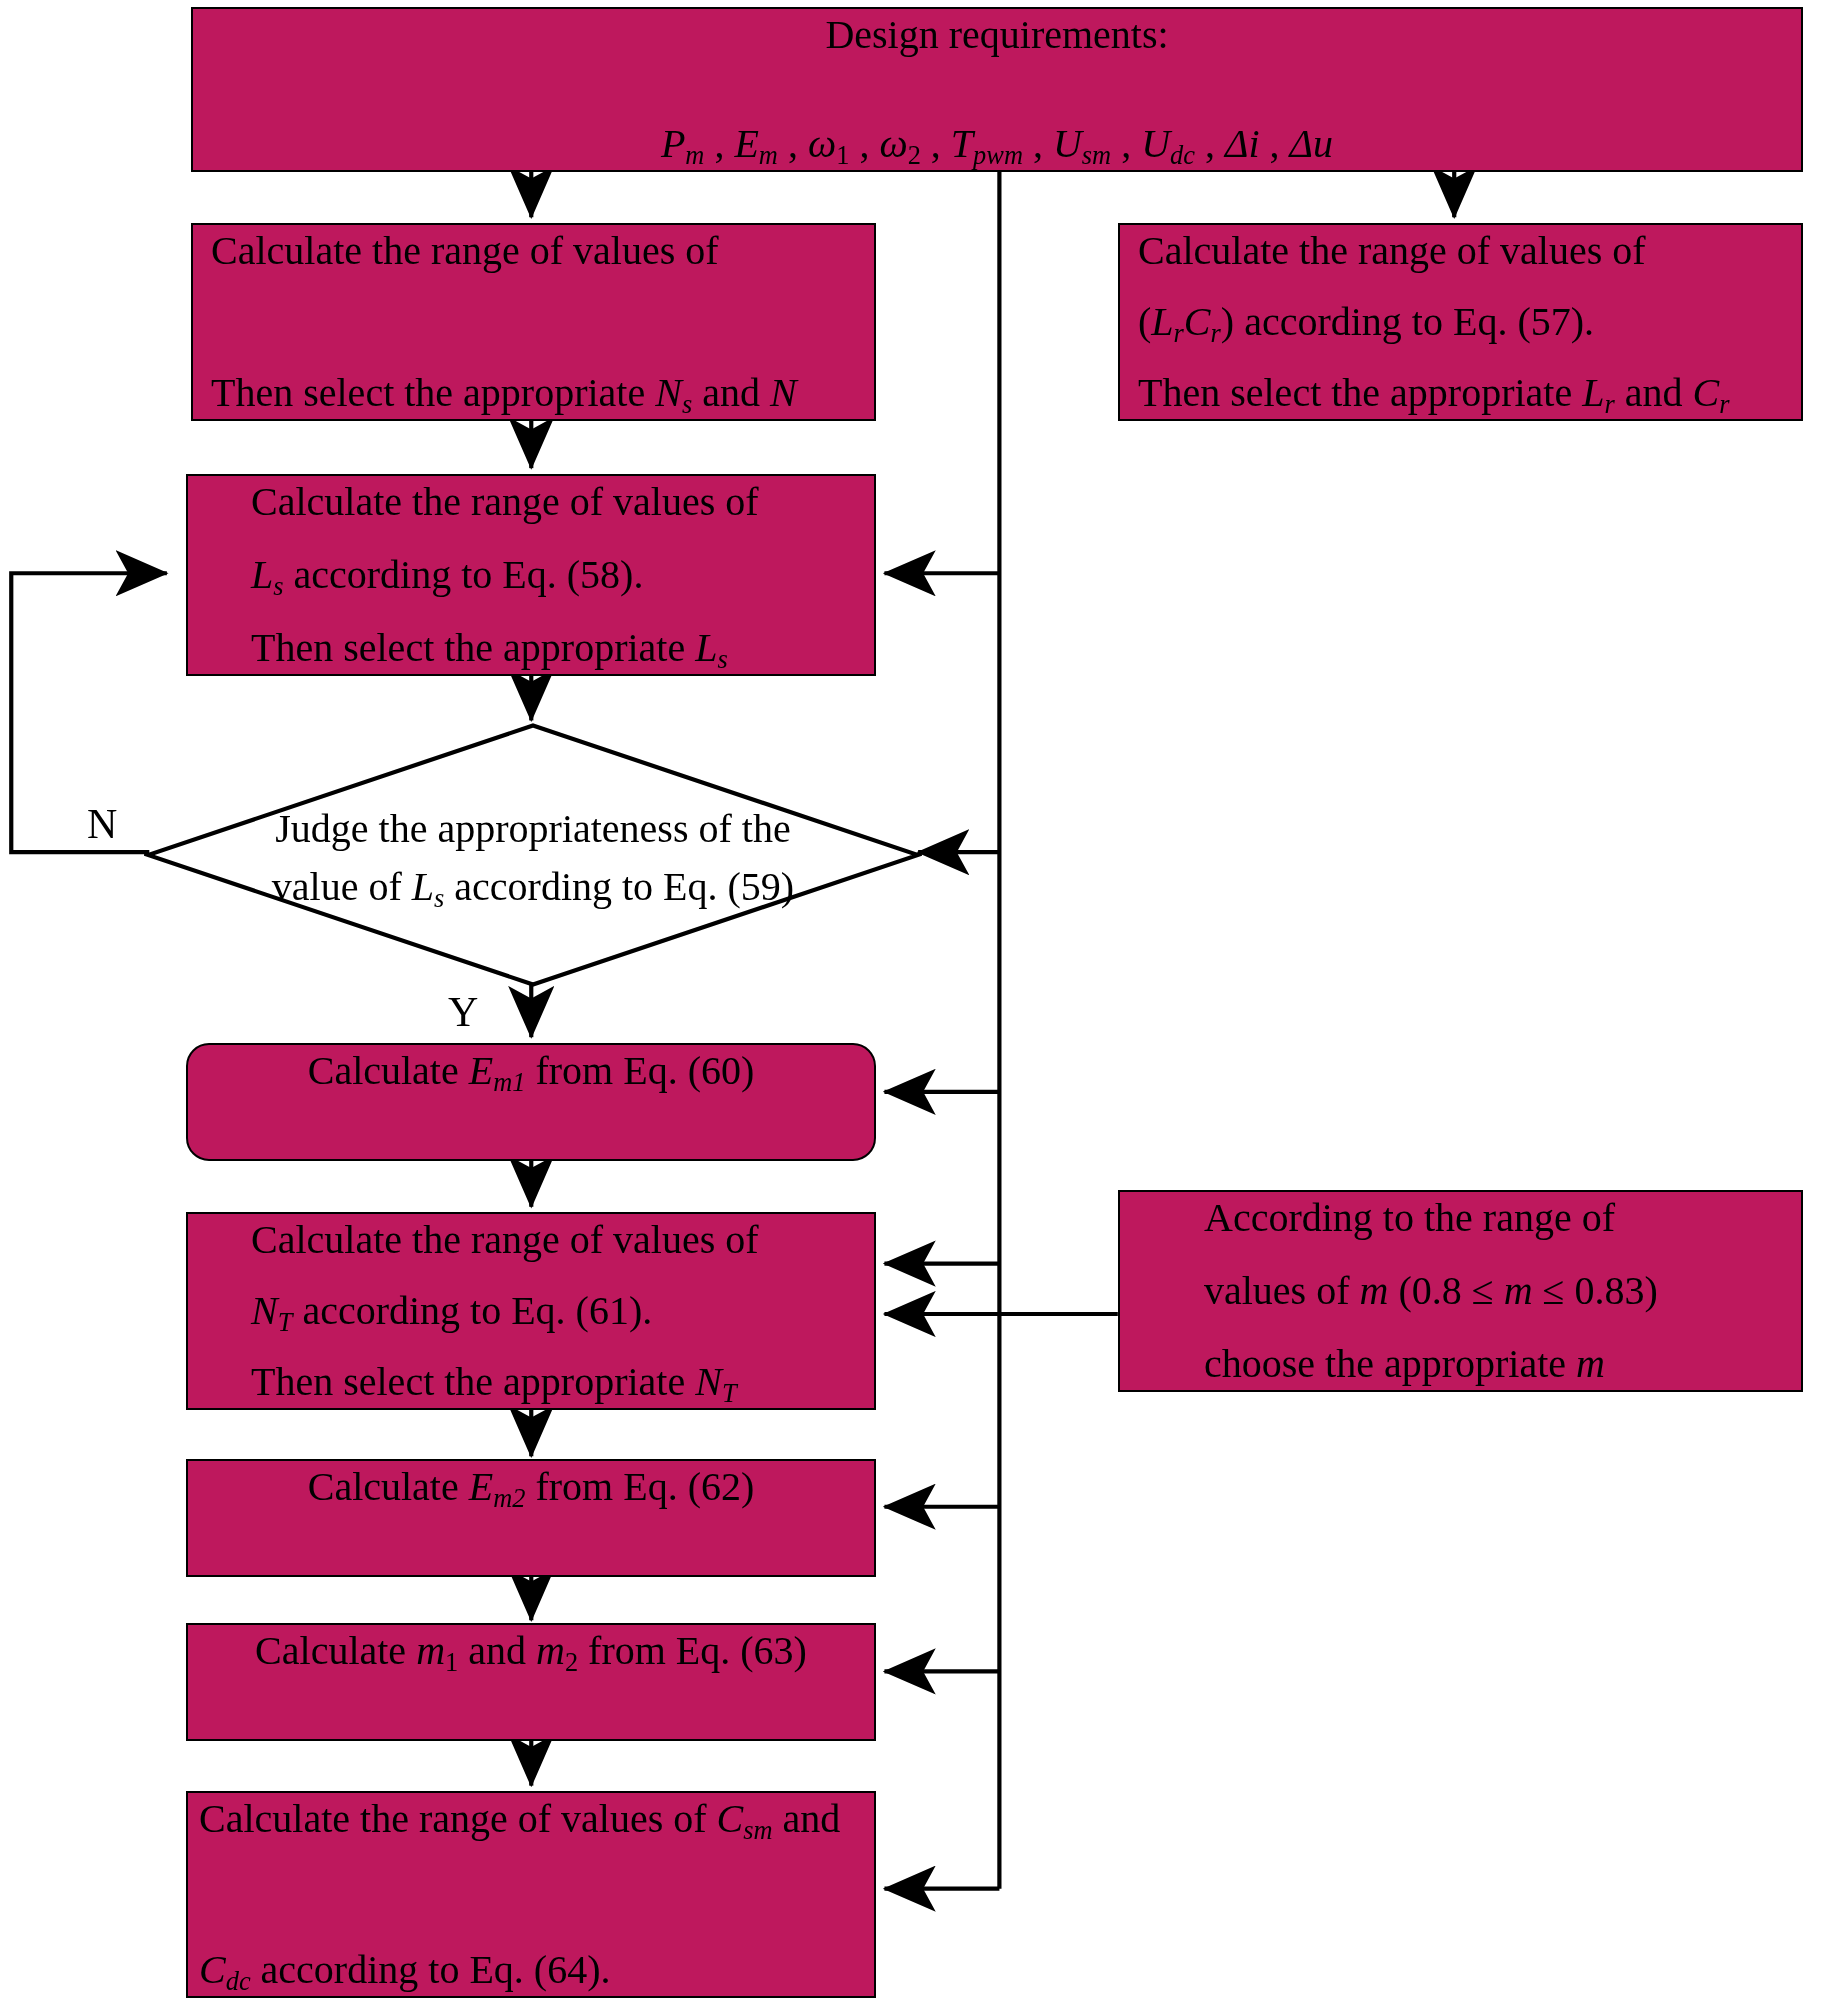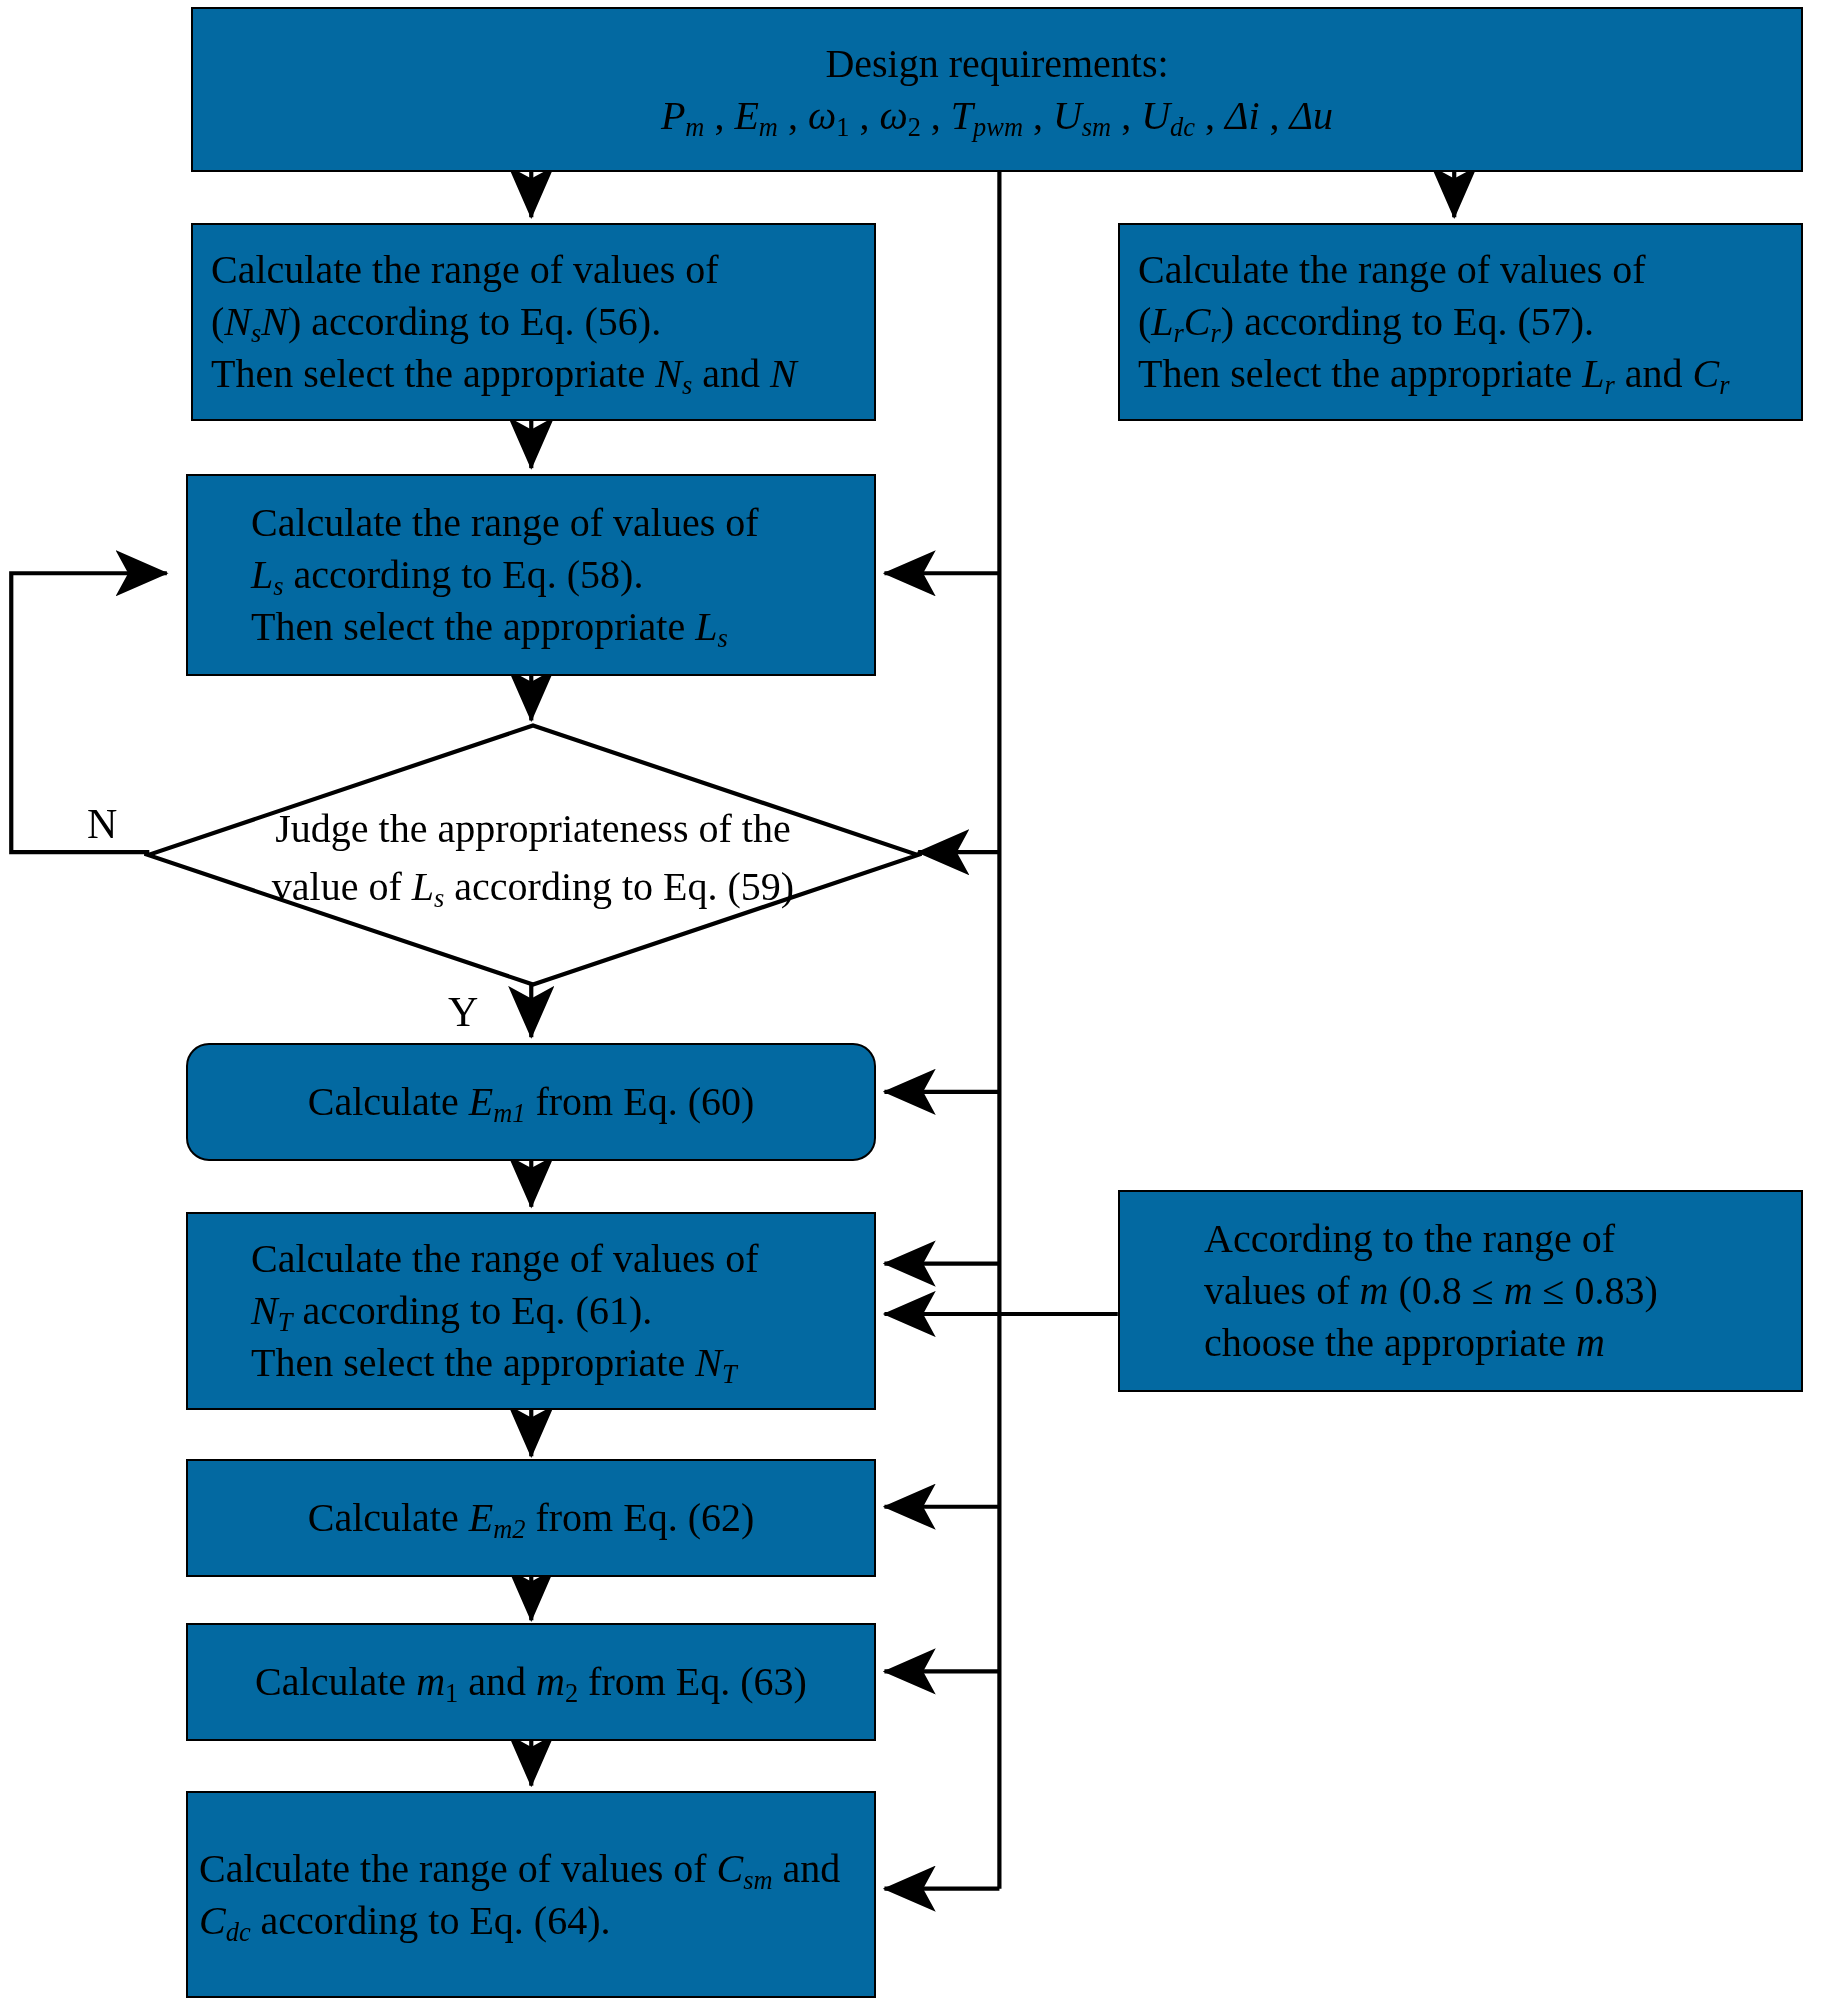--- a/index.html
+++ b/index.html
@@ -1,20 +1,20 @@
 <!DOCTYPE html>
 <html style="font-size:11.2px"><head>
 <meta charset="utf-8">
 <style>
   html,body{margin:0;padding:0;background:#ffffff;}
   body{font-family:"Liberation Serif","DejaVu Serif",serif;color:#000000;}
   #canvas{position:relative;width:1839px;height:2005px;background:#ffffff;overflow:hidden;}
   svg.wires{position:absolute;left:0;top:0;width:1839px;height:2005px;pointer-events:none;}
-  .node{position:absolute;box-sizing:border-box;border:2.1px solid #000;background:#0369a1;
-        display:flex;flex-direction:column;justify-content:center;}
+  .node{position:absolute;box-sizing:border-box;border:2.1px solid #000;background:#be185d;
+        display:flex;flex-direction:column;justify-content:space-between;}
   .node .ln{font-size:40px;line-height:1.30;white-space:nowrap;}
   .ctr .ln{text-align:center;}
   .lft{padding-left:18px;}
   .lft2{padding-left:11px;}
   i{font-style:italic;}
   sub{font-size:0.66em;font-style:italic;vertical-align:-0.28em;line-height:0;}
   sub.up{font-style:normal;}
   .diamondwrap{position:absolute;}
   .dtext{position:absolute;left:0;top:0;width:100%;height:100%;
          display:flex;flex-direction:column;justify-content:center;align-items:center;}
@@ -71,21 +71,20 @@
 
   <div class="node ctr" style="left:191px;top:7px;width:1612px;height:165px;">
     <div class="ln">Design requirements:</div>
     <div class="ln">
       <i>P</i><sub>m</sub> , <i>E</i><sub>m</sub> , <i>ω</i><sub class="up">1</sub> , <i>ω</i><sub class="up">2</sub> , <i>T</i><sub>pwm</sub> , <i>U</i><sub>sm</sub> , <i>U</i><sub>dc</sub> , <i>Δi</i> , <i>Δu</i>
     </div>
   </div>
 
   <div class="node lft" style="left:191px;top:223px;width:685px;height:198px;">
     <div class="ln">Calculate the range of values of</div>
-    <div class="ln">(<i>N</i><sub>s</sub><i>N</i>) according to Eq. (56).</div>
     <div class="ln">Then select the appropriate <i>N</i><sub>s</sub> and <i>N</i></div>
   </div>
 
   <div class="node lft" style="left:1118px;top:223px;width:685px;height:198px;">
     <div class="ln">Calculate the range of values of</div>
     <div class="ln">(<i>L</i><sub>r</sub><i>C</i><sub>r</sub>) according to Eq. (57).</div>
     <div class="ln">Then select the appropriate <i>L</i><sub>r</sub> and <i>C</i><sub>r</sub></div>
   </div>
 
   <div class="node lft" style="left:186px;top:474px;width:690px;height:202px;padding-left:63px;">

